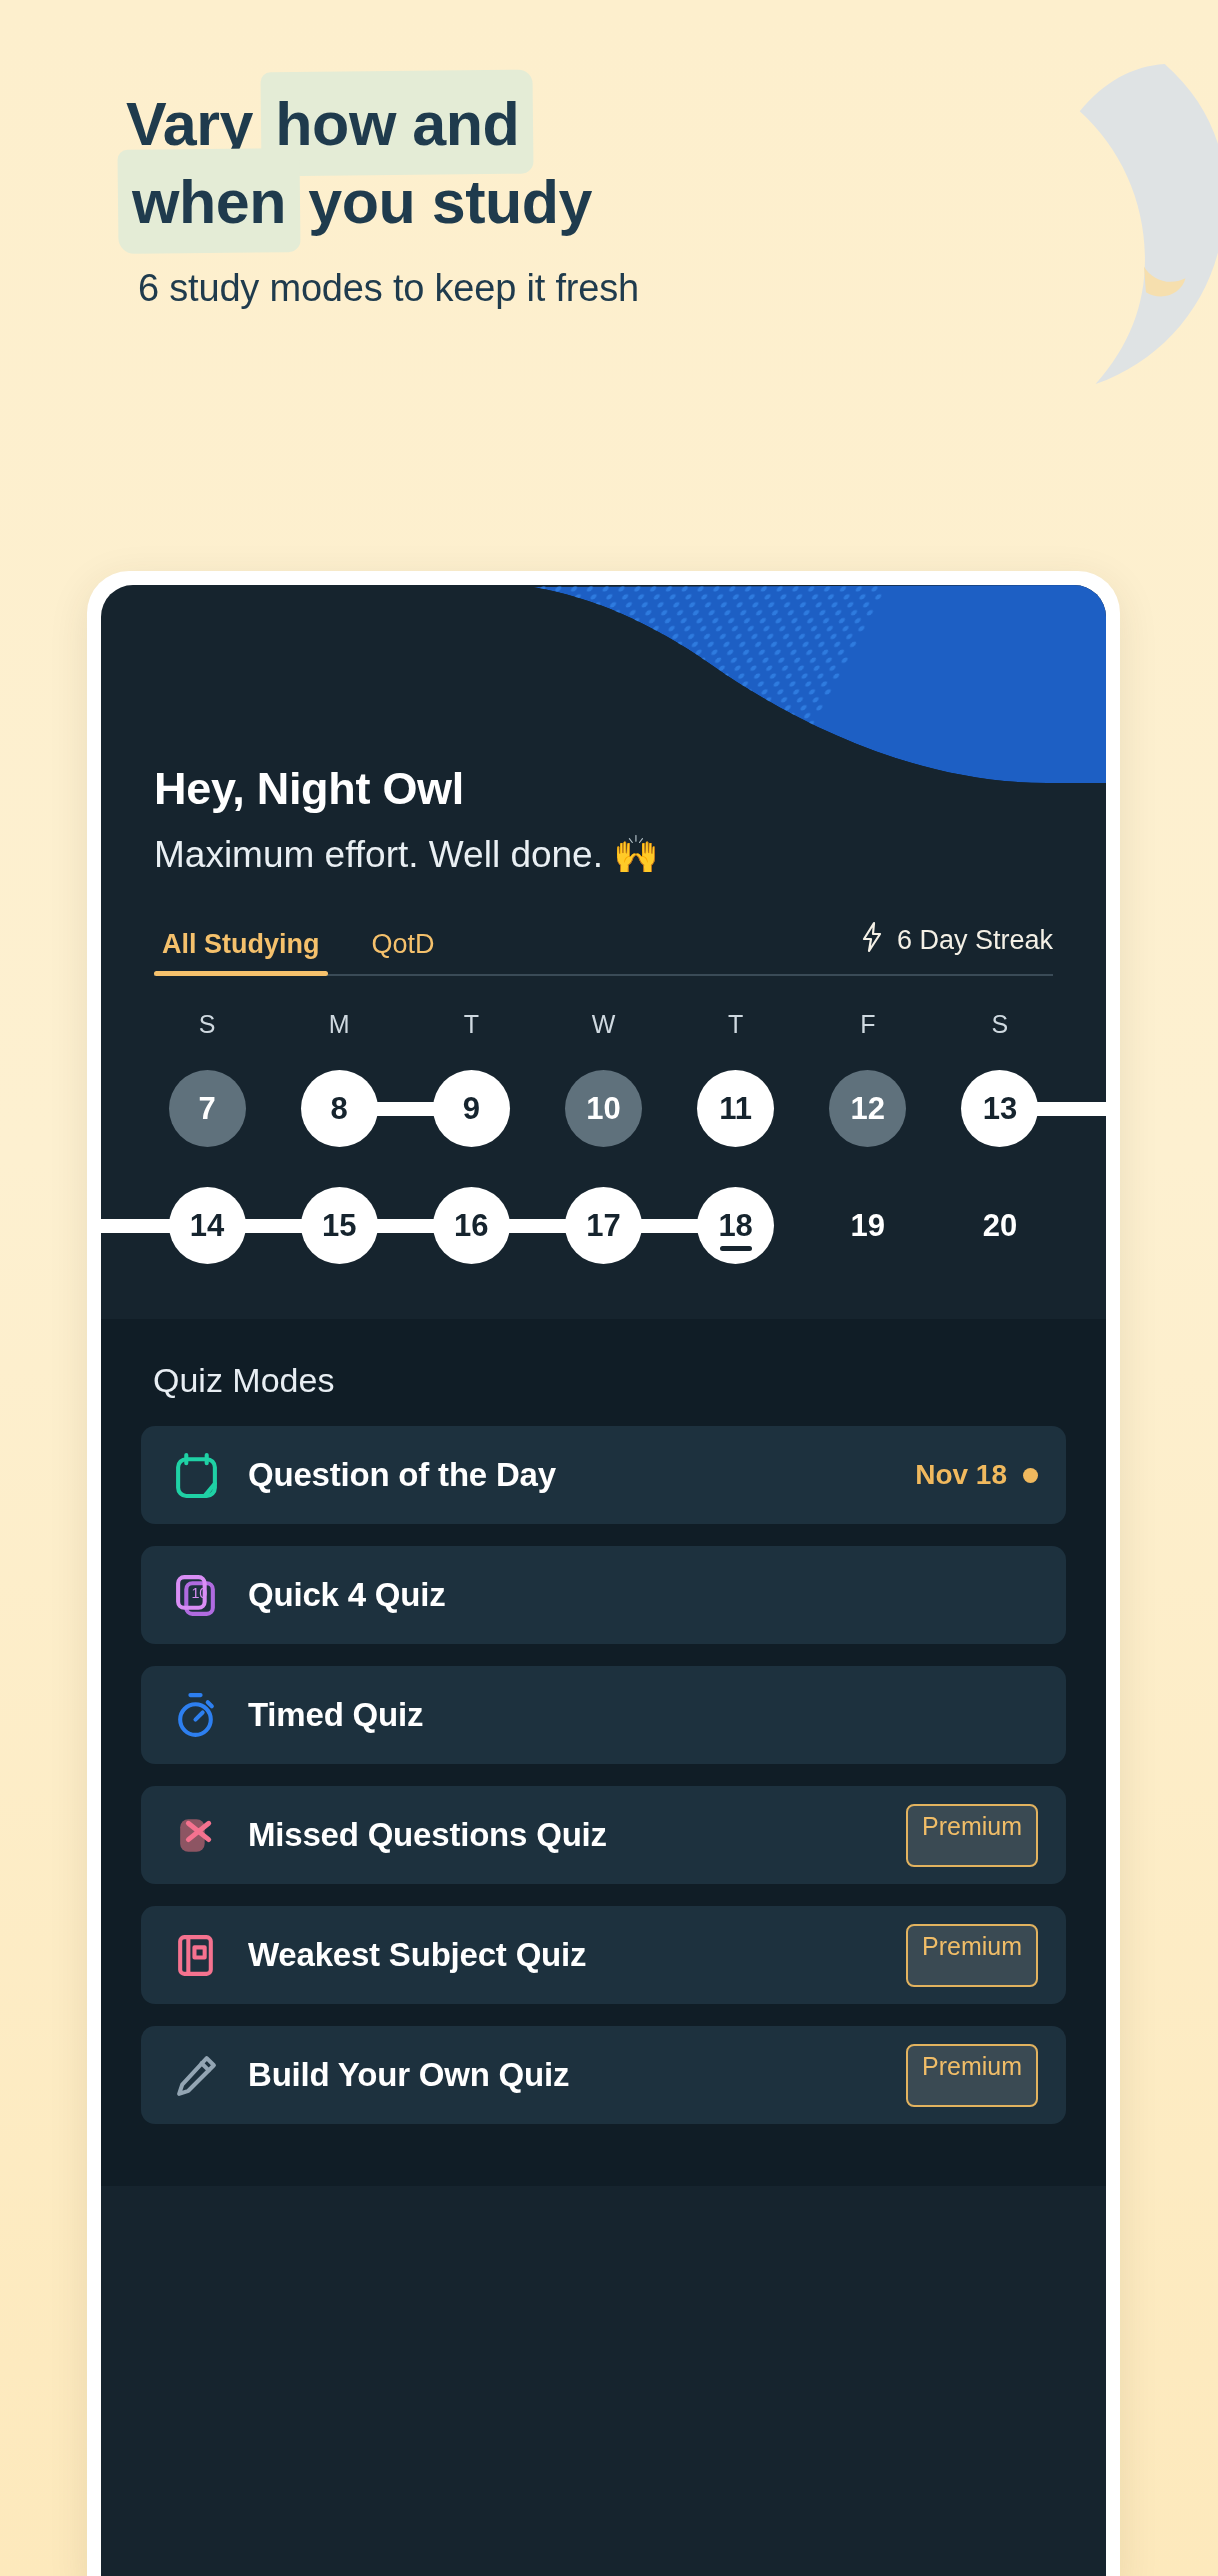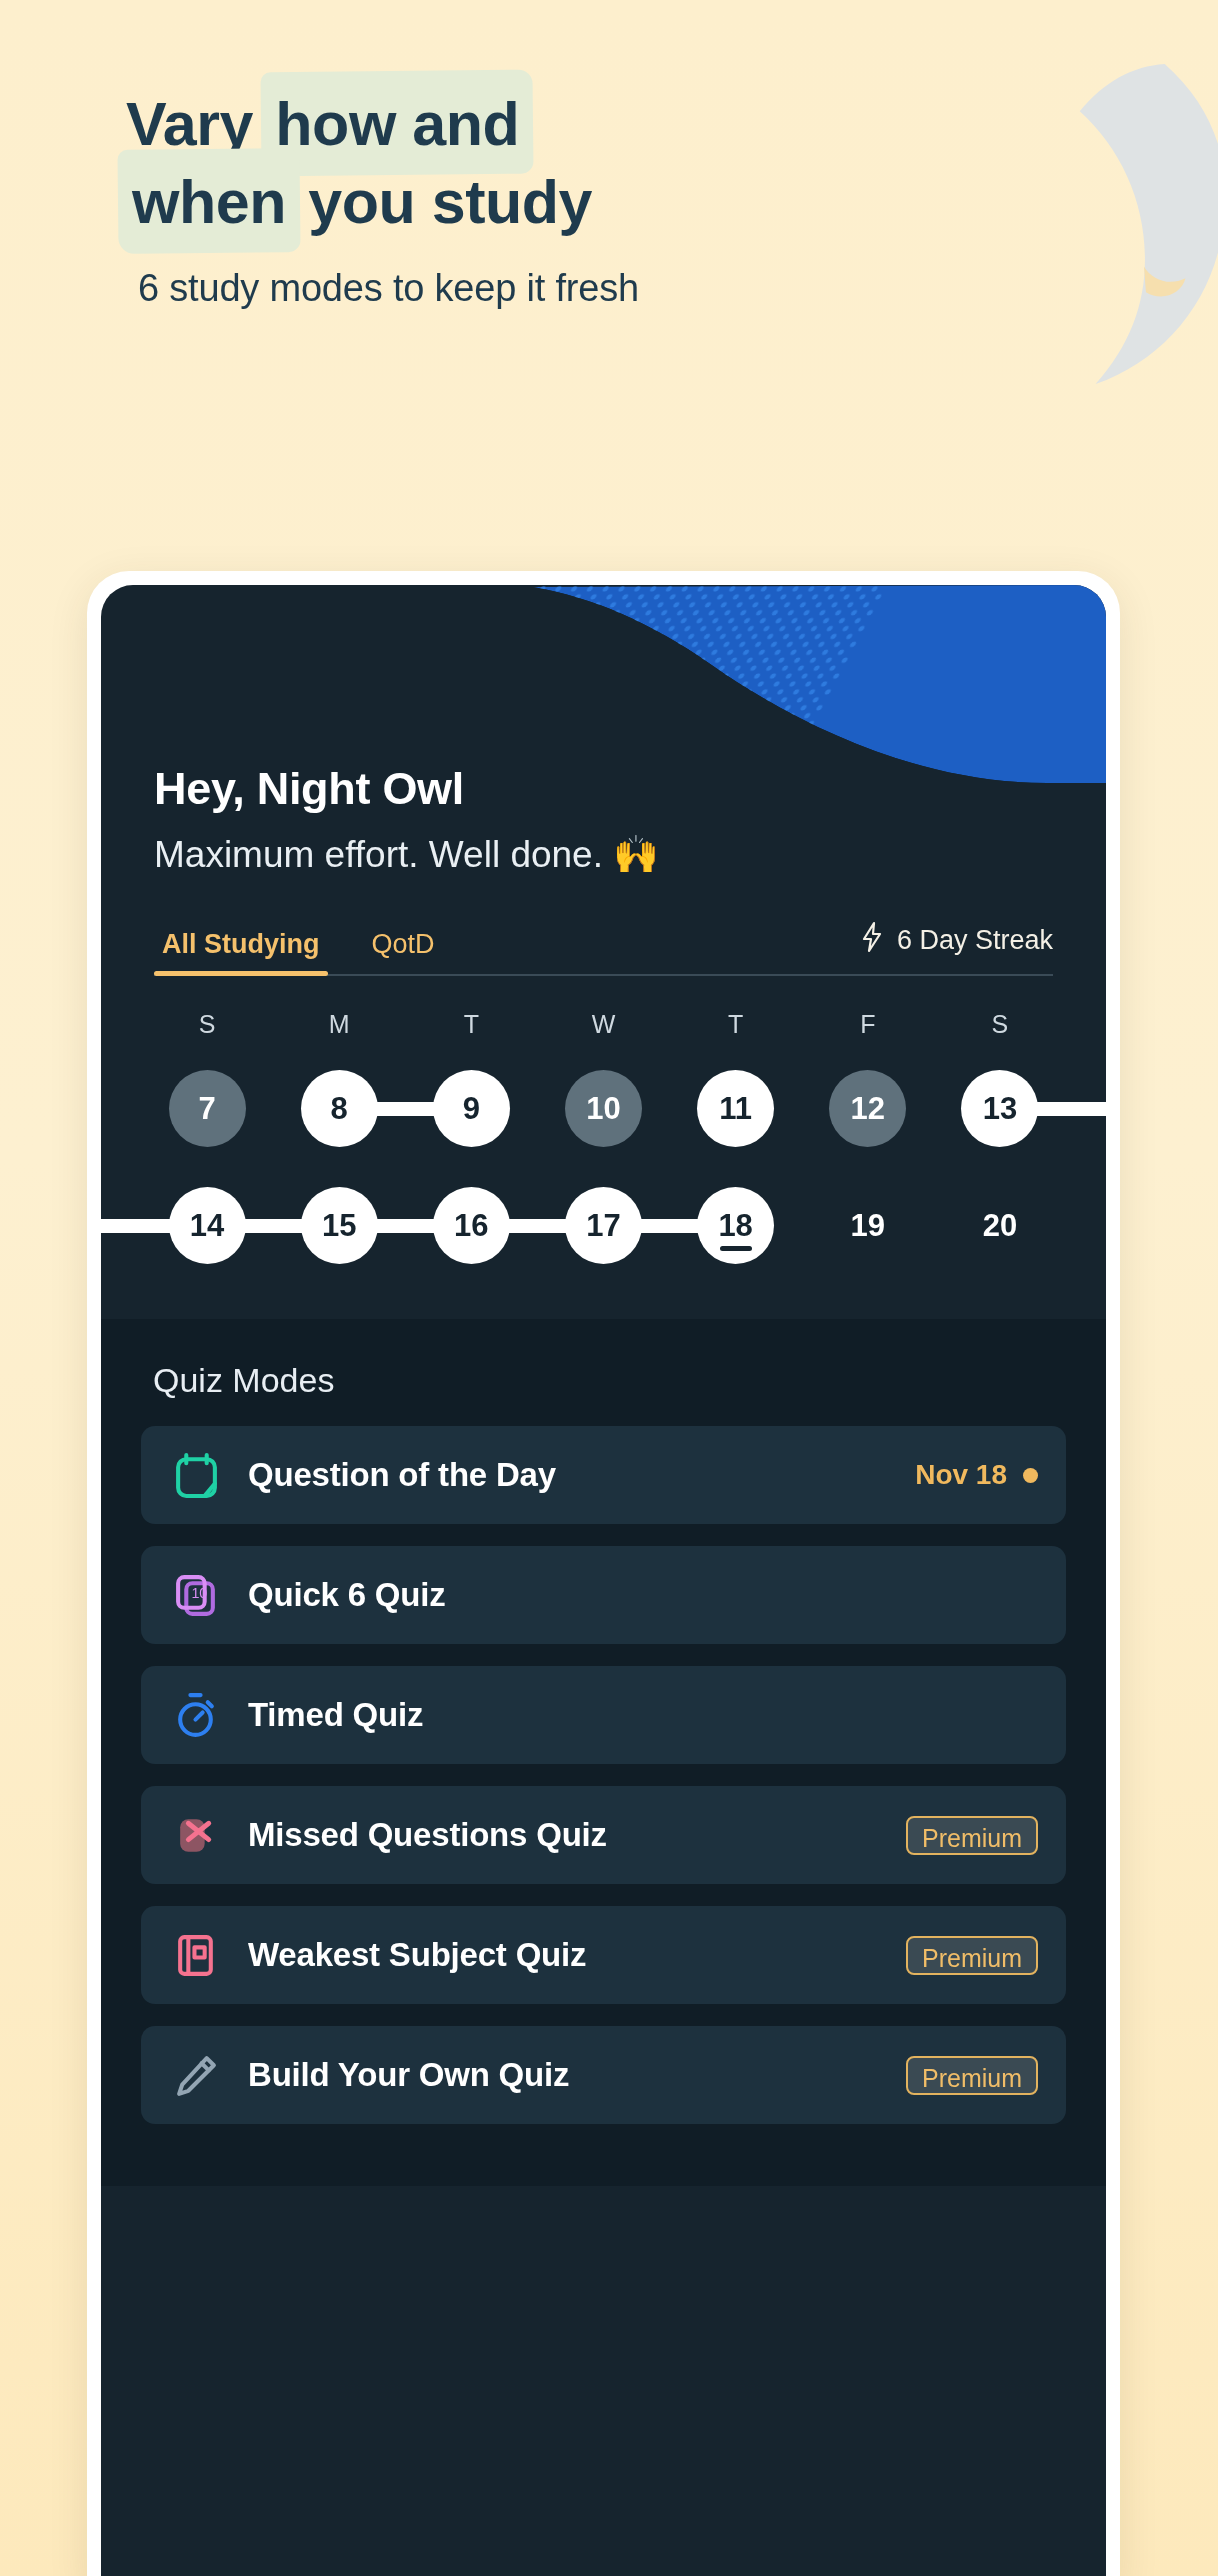--- a/index.html
+++ b/index.html
@@ -291,21 +291,21 @@
     font-weight: bold;
   }
   .dot-badge {
     width: 15px; height: 15px; border-radius: 50%;
     background: #f0b95e;
   }
   .premium-badge {
     border: 2px solid #e2b35f;
     color: #f0bd68;
     border-radius: 8px;
-    padding: 6px 14px 0 14px;
+    padding: 6px 14px 24px 14px;
     font-size: 25px;
     background: #3a4a53;
     white-space: nowrap;
   }
 </style>
 </head>
 <body>
 
 <div class="page-bg"></div>
 
@@ -464,21 +464,21 @@
       </div>
 
       <div class="mode-row">
         <span class="mode-icon">
           <svg width="49" height="49" viewBox="0 0 24 24" fill="none" stroke="#b06be0" stroke-width="2" stroke-linecap="round" stroke-linejoin="round">
             <rect x="7" y="6" width="13" height="15" rx="3"></rect>
             <rect x="3" y="3" width="13" height="15" rx="3" stroke="#d98ef5"></rect>
             <text x="9.5" y="13" font-size="7" fill="#d98ef5" stroke="none" font-family="Liberation Sans, sans-serif">10</text>
           </svg>
         </span>
-        <span class="mode-label">Quick 6 Quiz</span>
+        <span class="mode-label">Quick 4 Quiz</span>
       </div>
 
       <div class="mode-row">
         <span class="mode-icon">
           <svg width="49" height="49" viewBox="0 0 24 24" fill="none" stroke="#2d7ff0" stroke-width="2" stroke-linecap="round" stroke-linejoin="round">
             <circle cx="11.5" cy="14" r="7.5"></circle>
             <path d="M11.5 14 L15 10.5"></path>
             <path d="M9 2h5"></path>
             <path d="M17.5 5.5l2 2"></path>
           </svg>

